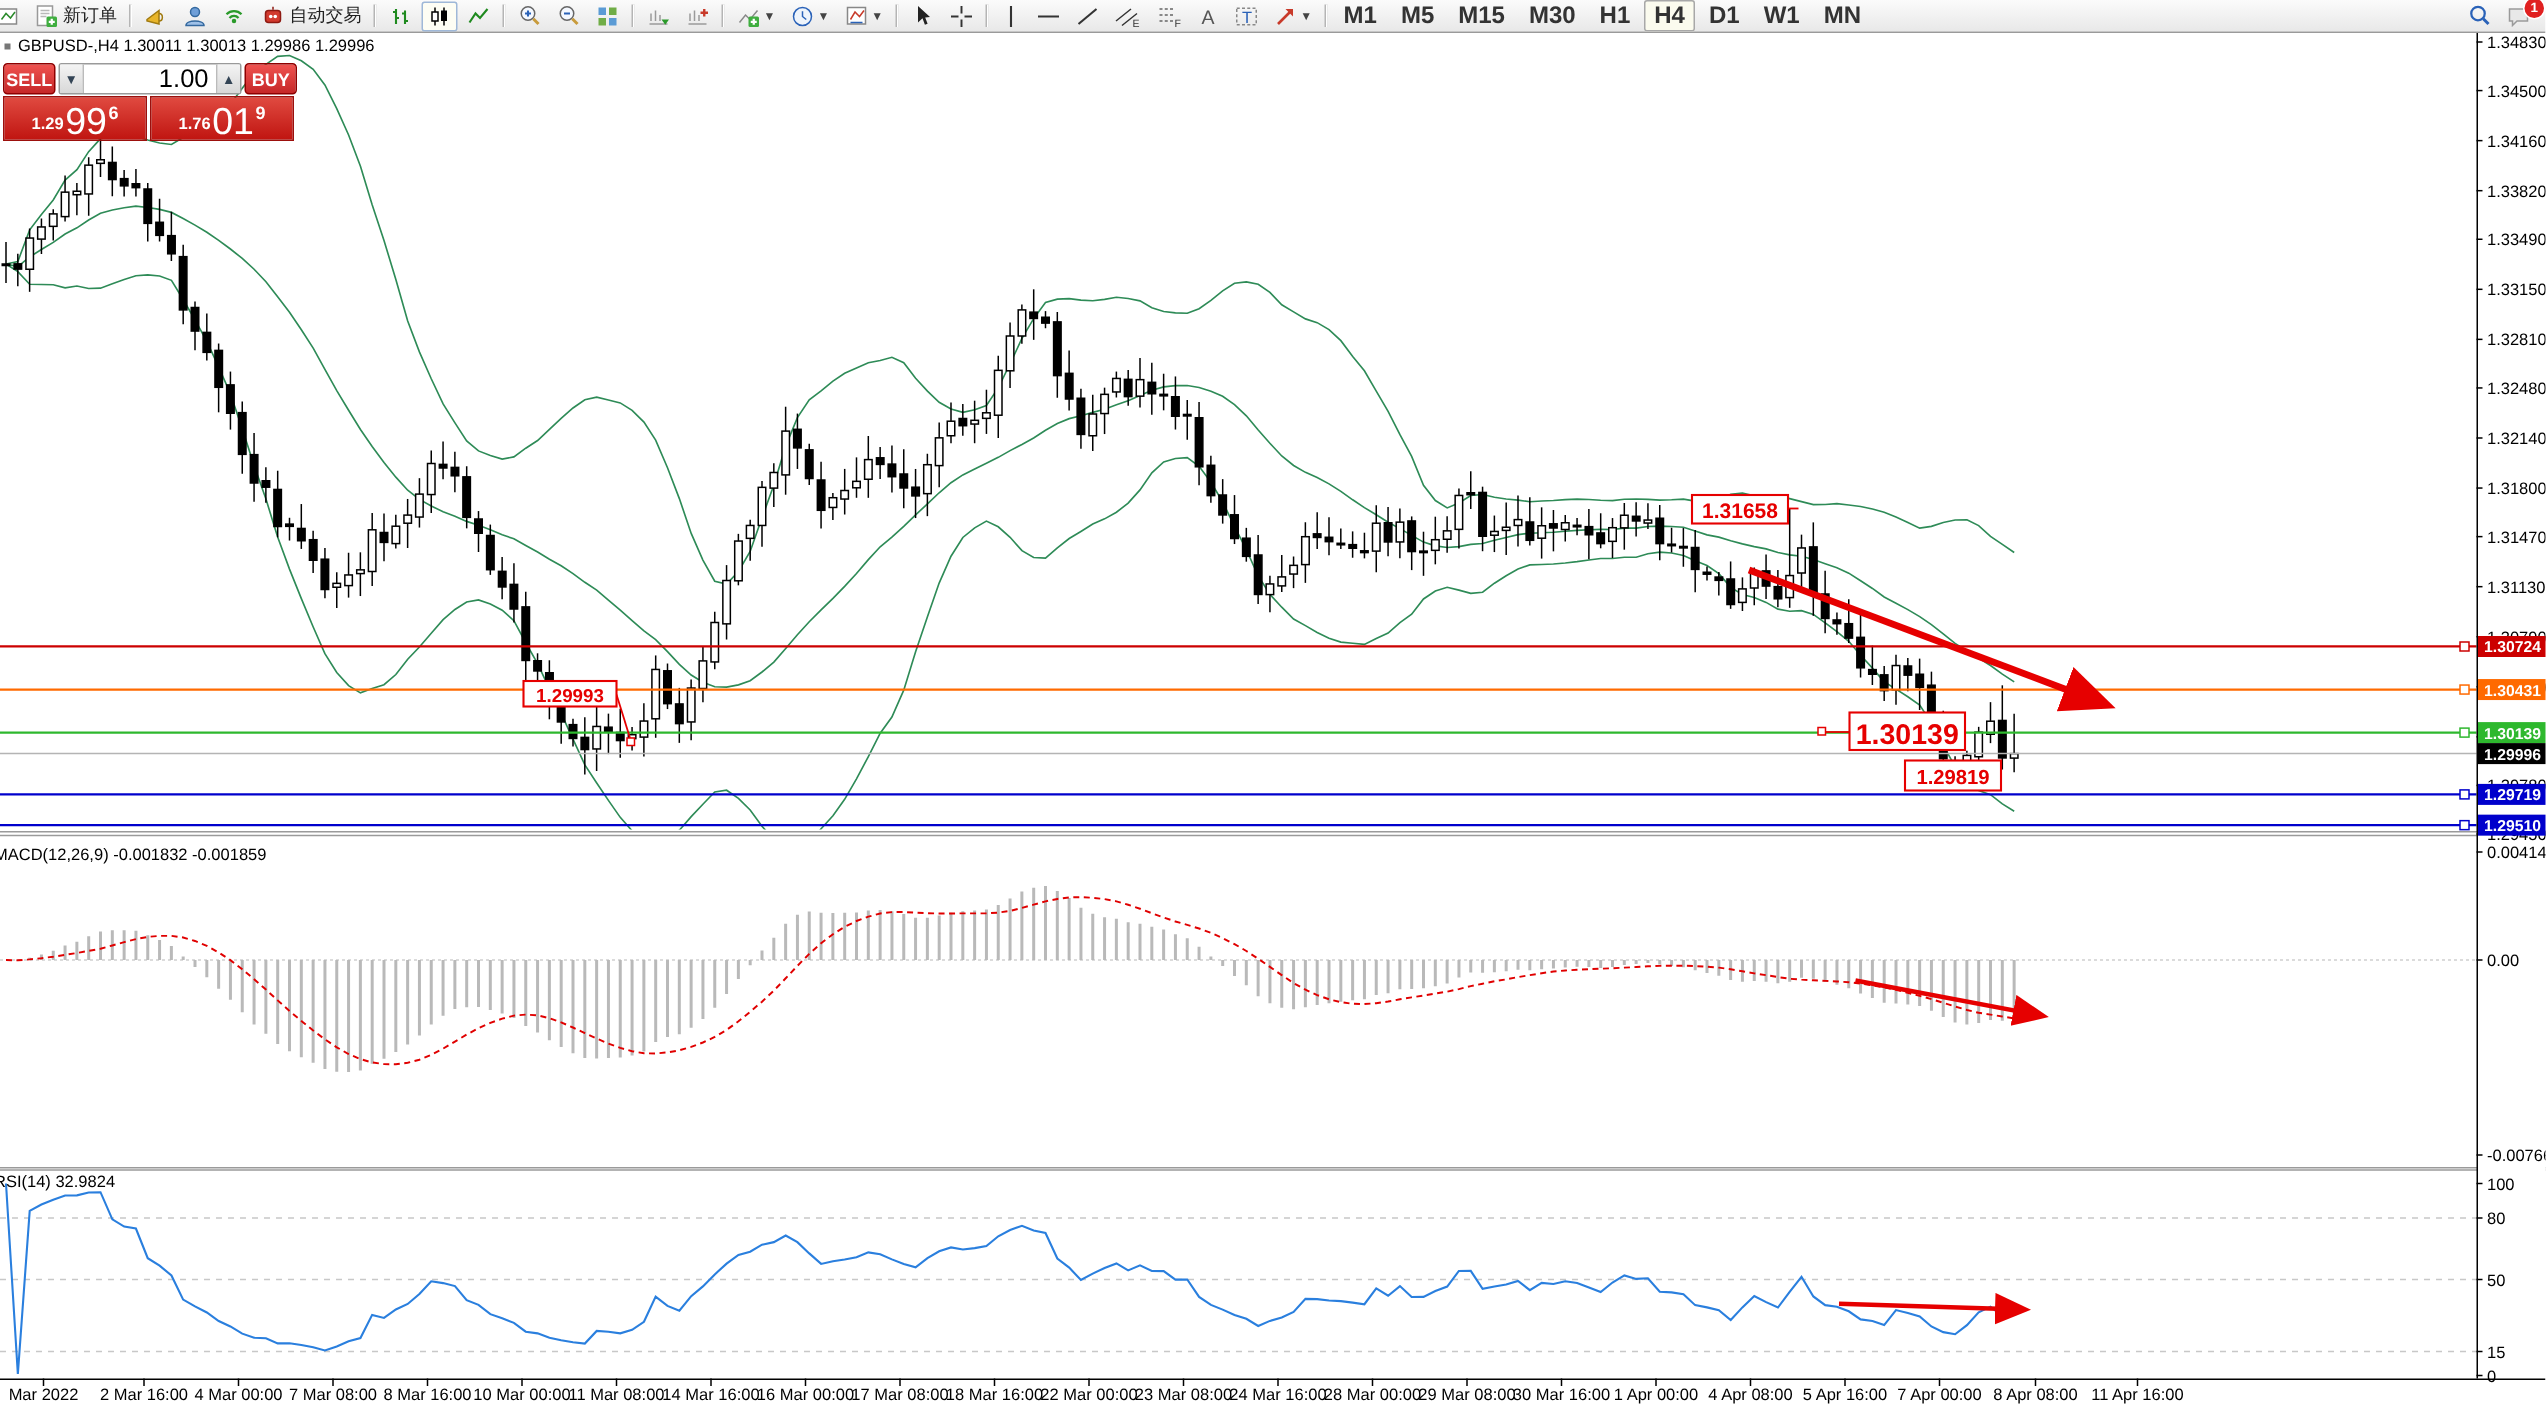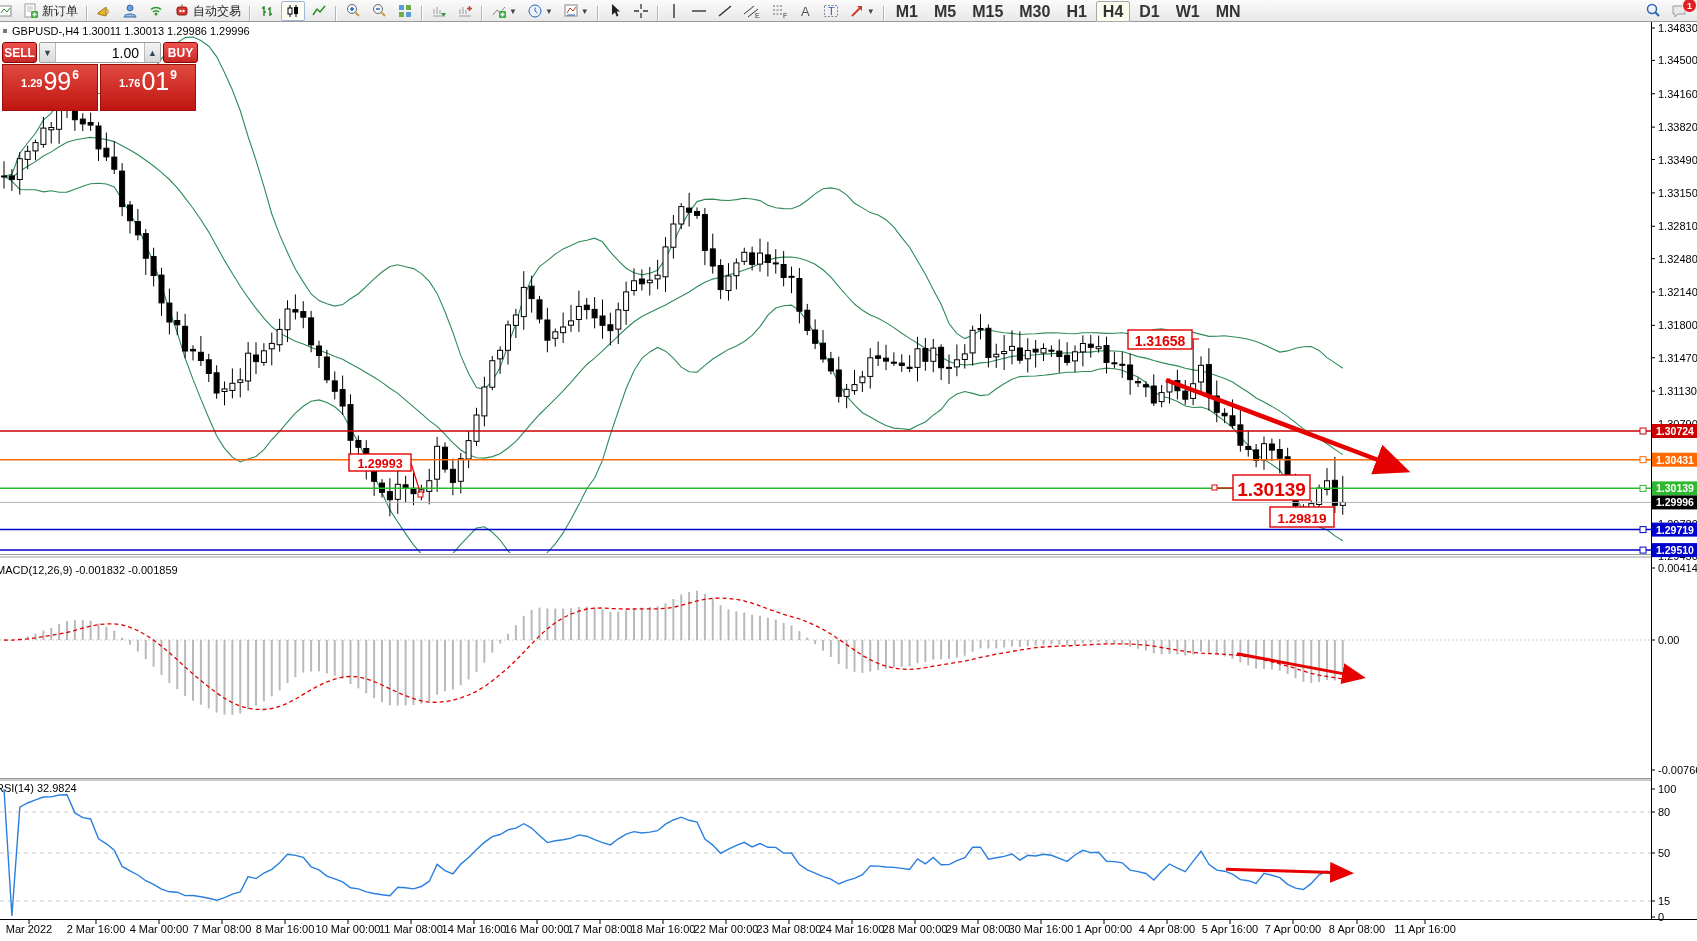--- a/index.html
+++ b/index.html
@@ -1,21 +1,21 @@
 <!DOCTYPE html>
 <html><head>
 <meta charset="utf-8">
 <style>
   html,body{margin:0;padding:0;}
   body{width:1697px;height:941px;position:relative;overflow:hidden;background:#fff;
        font-family:"Liberation Sans","DejaVu Sans",sans-serif;}
   
   #toolbar{position:absolute;left:0;top:0;width:1697px;height:21px;z-index:30;
     background:linear-gradient(#fbfbfb,#e8e8e8);border-bottom:1px solid #9a9a9a;
-    display:flex;align-items:flex-end;font-size:12px;color:#333;}
+    display:flex;align-items:center;font-size:12px;color:#333;}
   .tbtn{display:inline-flex;align-items:center;height:18px;padding:0 3px;margin:0 1px;
     border:1px solid transparent;border-radius:2px;white-space:nowrap;cursor:default;}
   .tbtn.active{background:#fdfdf4;border:1px solid #9fb8d8;}
   .tsep{width:1px;height:15px;background:#b5b5b5;border-right:1px solid #fff;margin:0 3px;}
   .tbtn svg{display:block;}
   .caret{font-size:8px;color:#444;margin-left:2px;}
   .cjk{margin-left:3px;font-size:12px;color:#222;}
   .tf-btn{font-size:16px;color:#333;padding:1px 6px;margin:0 1px;border:1px solid transparent;border-radius:2px;font-weight:bold;}
   .tf-btn.active{background:#fbfbee;border:1px solid #a8a8a8;}
   #tb-right{margin-left:auto;display:flex;align-items:center;margin-right:4px;}
@@ -28,24 +28,24 @@
   #rsi-lbl{position:absolute;left:-4px;top:782px;z-index:20;font-size:11px;color:#000;}
   
   #trade-panel{position:absolute;left:2px;top:42px;width:196px;z-index:25;}
   .tp-row{display:flex;height:21px;}
   .tp-sell,.tp-buy{width:35px;border:1px solid #8e0000;border-radius:3px;color:#fff;
     font-weight:bold;font-size:12px;background:linear-gradient(#ef5350,#c62828);padding:0;}
   .tp-spin{flex:1;display:flex;margin:0 2px;border:1px solid #9a9a9a;background:#fff;border-radius:2px;}
   .tp-dn,.tp-up{width:16px;border:none;background:linear-gradient(#f4f4f4,#d8d8d8);
     border-right:1px solid #bbb;font-size:9px;color:#345;padding:0;}
   .tp-up{border-right:none;border-left:1px solid #bbb;}
-  .tp-vol{flex:1;font-size:14px;color:#000;display:flex;align-items:center;justify-content:flex-end;padding-right:5px;}
+  .tp-vol{flex:1;font-size:17px;color:#000;display:flex;align-items:center;justify-content:flex-end;padding-right:5px;}
   .tp-prices{display:flex;margin-top:1px;}
   .tp-price{width:95px;height:27px;margin-right:2px;background:linear-gradient(#e04a40,#c01511);
-    border:1px solid #9c0f0c;display:flex;align-items:flex-end;justify-content:center;color:#fff;padding-bottom:18px;}
+    border:1px solid #9c0f0c;display:flex;align-items:flex-end;justify-content:center;color:#fff;padding-bottom:1px;}
   .tp-price .sm{font-size:11px;font-weight:bold;margin:0 1px 3px 0;}
   .tp-price .big{font-size:25px;font-weight:normal;line-height:22px;}
   .tp-price .sup{font-size:12px;font-weight:bold;margin:0 0 10px 1px;}
   #chart-wrap{position:absolute;left:0;top:0;z-index:1;}
 </style>
 </head>
 <body>
 
 <div id="toolbar">
   <span class="tbtn" style="margin-left:-7px">

